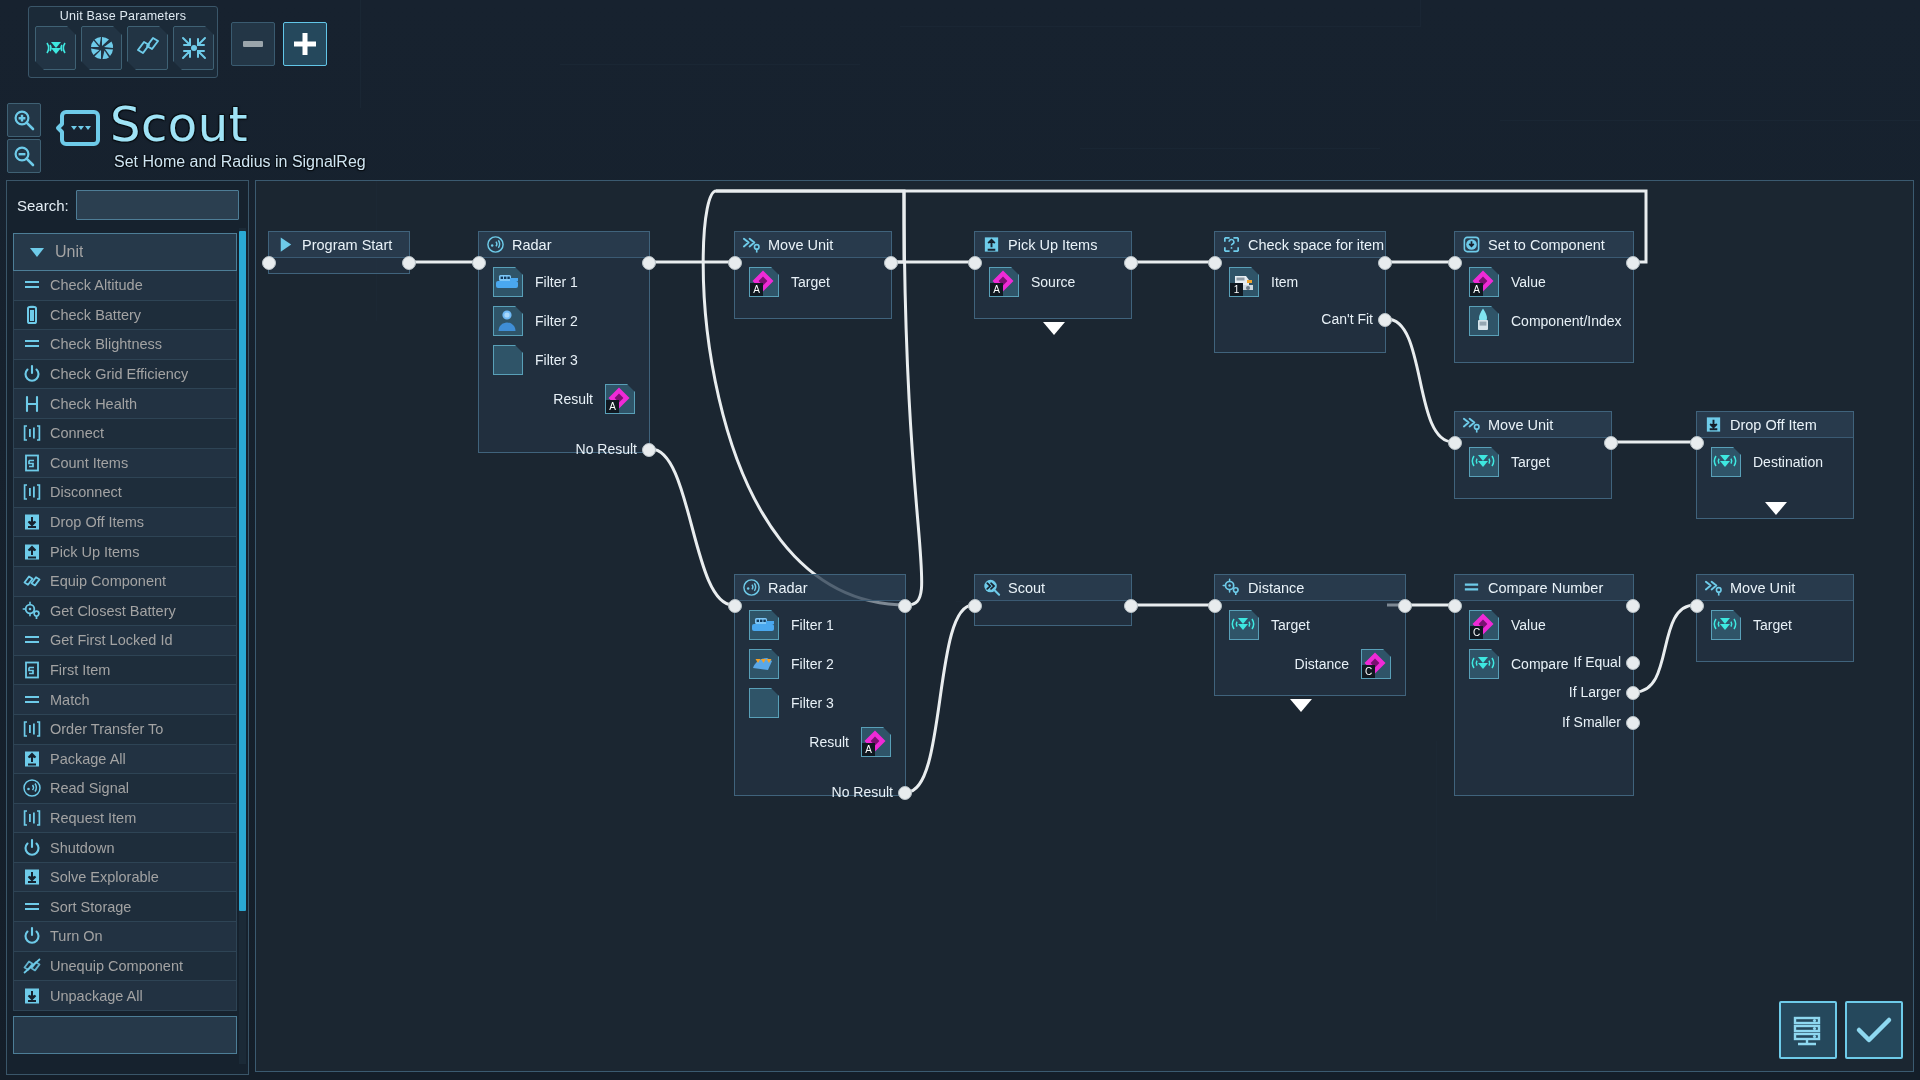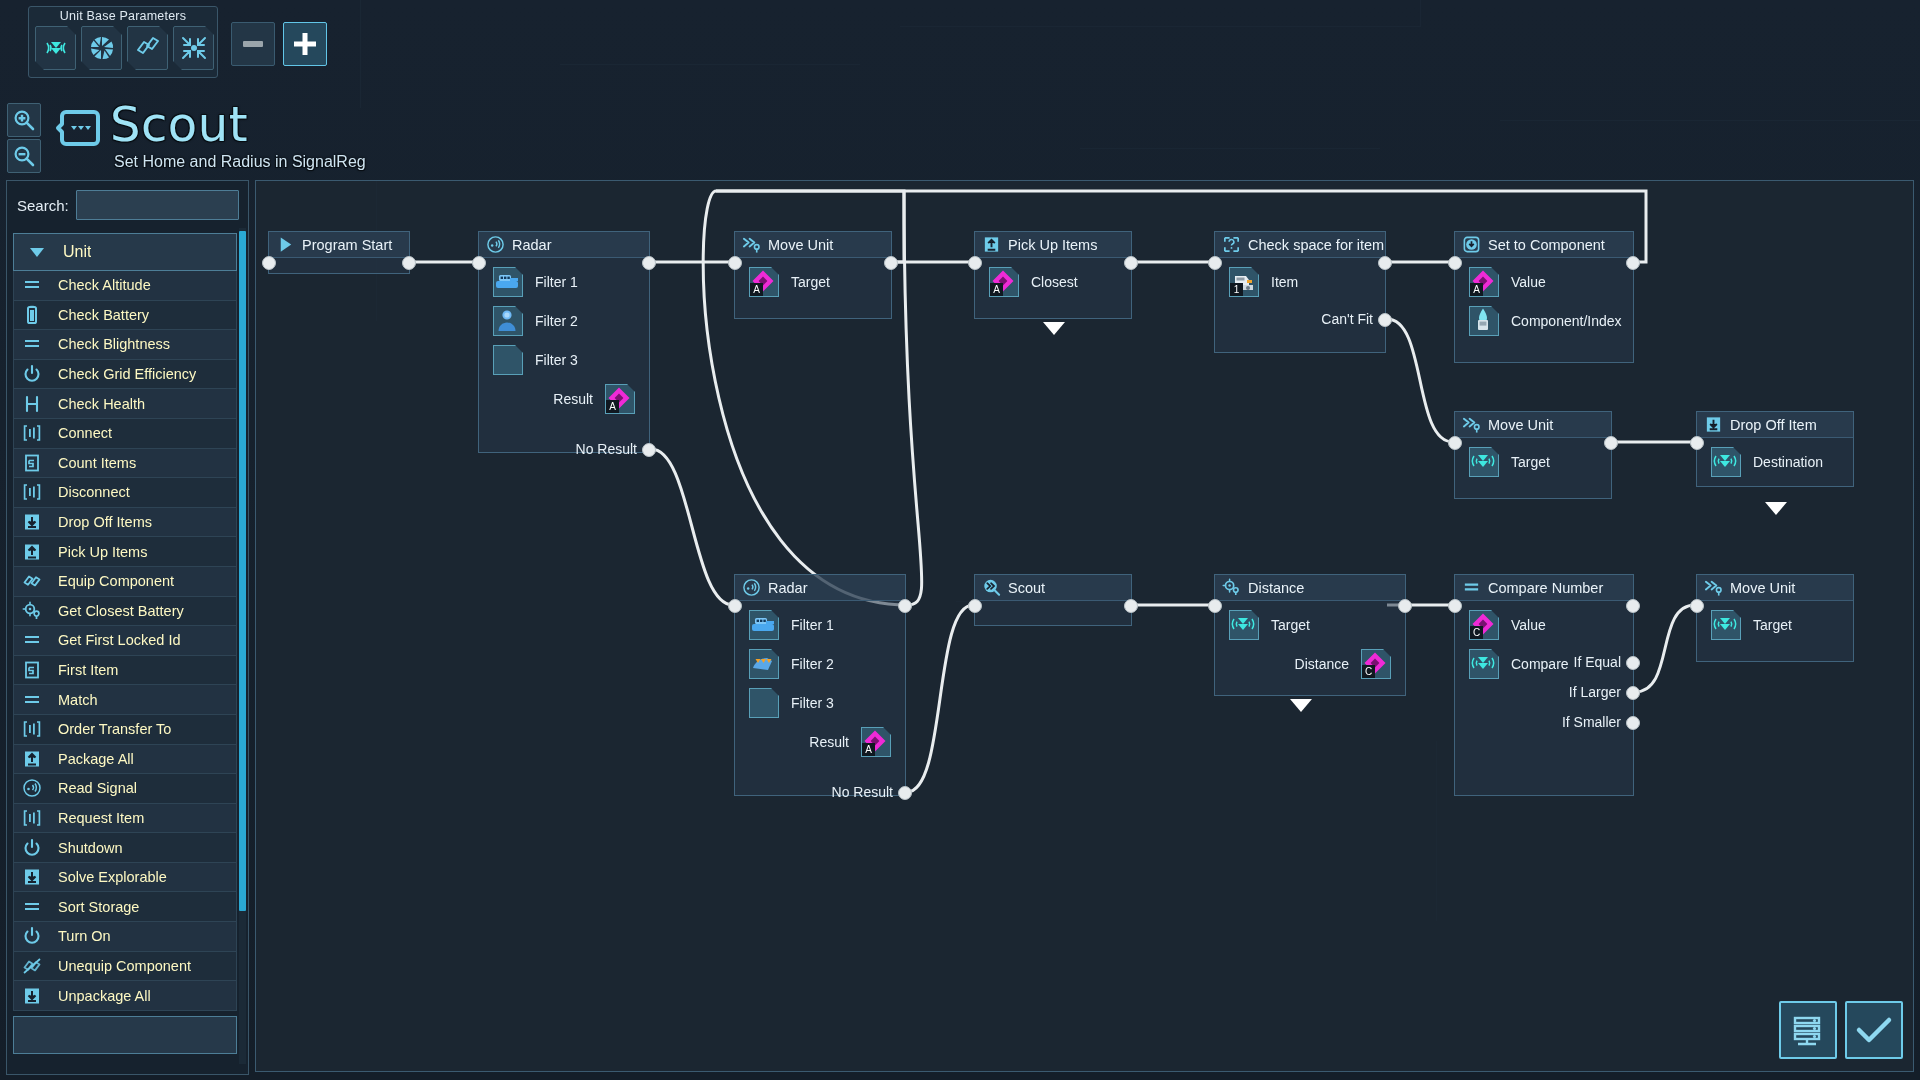--- a/index.html
+++ b/index.html
@@ -81,23 +81,23 @@
     border:1px solid #4e7d96; border-radius:1px; outline:none;
     color:#e4eef5; font-size:14px; padding:0 6px;
     font-family:"Liberation Sans", sans-serif;
   }
   #list-wrap {
     position:absolute; left:6px; top:47px; width:231px; bottom:8px;
     overflow:hidden;
   }
   #list { position:absolute; left:0; top:0; width:224px; }
   .li {
-    height:29.6px; display:flex; align-items:center; gap:16px;
+    height:29.6px; display:flex; align-items:center; gap:8px;
     background:#223242; border:1px solid #2e4455; border-top:none;
-    padding-left:7px; font-size:14.5px; color:#fef9c3;
+    padding-left:7px; font-size:14.5px; color:#a3a3a3;
   }
   .li:nth-child(odd){ background:#1e2d3b; }
   .li.category { height:38px; background:#26394a; border:1px solid #4d7e97; margin-top:5px; padding-left:12px; font-size:16px; }
   .li .ic { width:21px; height:21px; flex:0 0 21px; display:flex; align-items:center; justify-content:center; }
   .li .lbl { white-space:nowrap; overflow:hidden; }
   #sb-scroll {
     position:absolute; right:2px; top:50px; width:7px; height:680px;
     background:#2aa9d4; border-radius:1px;
   }
   #sb-track {
@@ -701,21 +701,21 @@
               </svg>
             </span>
         <span class="ntitle">Pick Up Items</span>
       </div>
       <div class="nbody">
     <div class="slot">
       <span class="sq"><svg width="26" height="26" viewBox="0 0 26 26">
                   <path d="M13 2.5L23.5 13 13 23.5 2.5 13z" fill="#ef2ad6"></path>
                   <path d="M13 8.6L17.4 13 13 17.4 8.6 13z" fill="#7a1170"></path>
                 </svg><span class="badge">A</span></span>
-      <span class="slabel">Closest</span>
+      <span class="slabel">Source</span>
     </div>
           </div>
       <div class="port" style="left:-7px;top:24px"></div>
           <div class="port" style="right:-7px;top:24px"></div>
           <div class="caret-down" style="left:68px;top:90px"></div>
     </div>
         <div class="node" id="n-check-space-for-item" style="left:958px;top:50px;width:172px;height:122px">
       <div class="nhead">
         <span class="ic" style="width:20px;height:20px;display:flex;align-items:center;justify-content:center">
               <svg width="19" height="19" viewBox="0 0 20 20">
@@ -801,21 +801,21 @@
                   </g>
                   <path d="M8 7h10l-5 6z" fill="#3ee8e0"></path>
                   <path d="M8 13h10l-5 6z" fill="#3ee8e0"></path>
                 </svg></span>
       <span class="slabel">Target</span>
     </div>
           </div>
       <div class="port" style="left:-7px;top:24px"></div>
           <div class="port" style="right:-7px;top:24px"></div>
     </div>
-        <div class="node" id="n-drop-off-item" style="left:1440px;top:230px;width:158px;height:76px">
+        <div class="node" id="n-drop-off-item" style="left:1440px;top:230px;width:158px;height:108px">
       <div class="nhead">
         <span class="ic" style="width:20px;height:20px;display:flex;align-items:center;justify-content:center">
               <svg width="19" height="19" viewBox="0 0 20 20">
                 <rect x="3" y="2.5" width="14" height="15" fill="#6ecbe9"></rect>
                 <g stroke="#17222f" stroke-width="2">
                   <path d="M10 5v7M6.5 9.5L10 13l3.5-3.5M6 15h8"></path>
                 </g>
               </svg>
             </span>
         <span class="ntitle">Drop Off Item</span>

